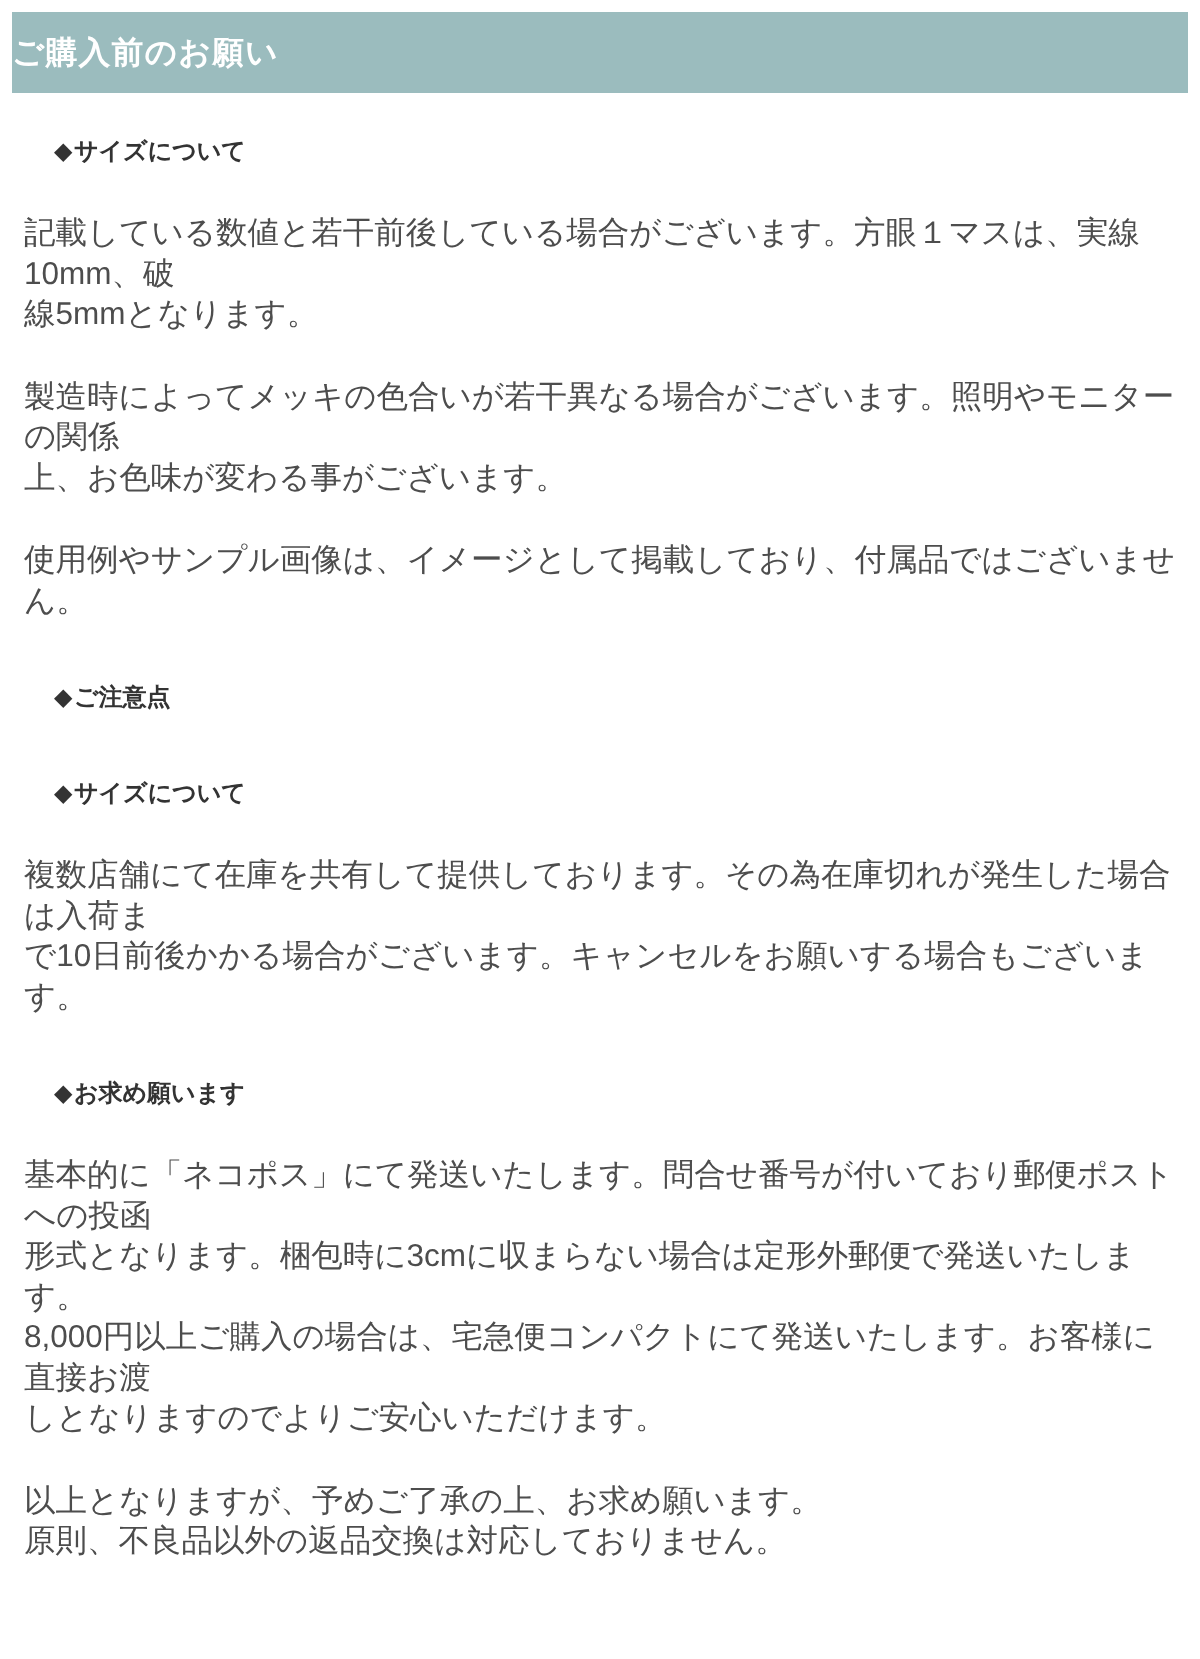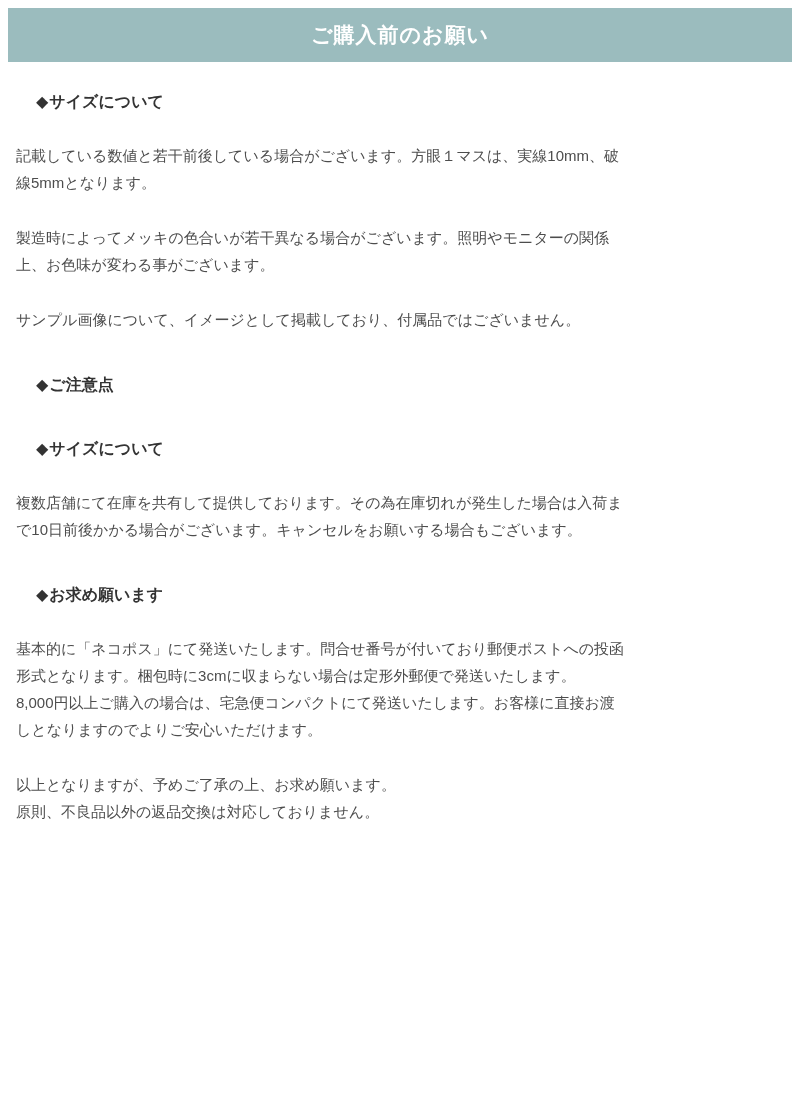--- a/index.html
+++ b/index.html
@@ -22,21 +22,20 @@
     width: 800px;
     min-height: 1106px;
     background: #ffffff;
   }
   .title-bar {
     margin: 8px 8px 0 8px;
     height: 54px;
     background: var(--header-bg);
     display: flex;
     align-items: center;
-    justify-content: center;
   }
   .title-bar h1 {
     margin: 0;
     font-size: 21px;
     font-weight: bold;
     color: var(--header-text);
     letter-spacing: 1px;
   }
   .content {
     padding: 0 16px 24px 16px;
@@ -50,21 +49,21 @@
     color: var(--heading-text);
   }
   .section-heading.first {
     margin-top: 28px;
   }
   .bullet {
     margin-right: 1px;
   }
   .section-body {
     margin: 28px 0 0 0;
-    font-size: 15px;
+    font-size: 21px;
     line-height: 27px;
     color: var(--body-text);
     white-space: pre-line;
   }
   .closing {
   }
 </style>
 </head>
 <body>
 
@@ -81,21 +80,21 @@
       <p class="section-body">記載している数値と若干前後している場合がございます。方眼１マスは、実線10mm、破
 線5mmとなります。</p>
     </section>
 
     <section>
       <p class="section-body">製造時によってメッキの色合いが若干異なる場合がございます。照明やモニターの関係
 上、お色味が変わる事がございます。</p>
     </section>
 
     <section>
-      <p class="section-body">サンプル画像について、イメージとして掲載しており、付属品ではございません。</p>
+      <p class="section-body">使用例やサンプル画像は、イメージとして掲載しており、付属品ではございません。</p>
     </section>
 
     <section>
       <h2 class="section-heading"><span class="bullet">◆</span><span>ご注意点</span></h2>
     </section>
 
     <section>
       <h2 class="section-heading"><span class="bullet">◆</span><span>サイズについて</span></h2>
       <p class="section-body">複数店舗にて在庫を共有して提供しております。その為在庫切れが発生した場合は入荷ま
 で10日前後かかる場合がございます。キャンセルをお願いする場合もございます。</p>

